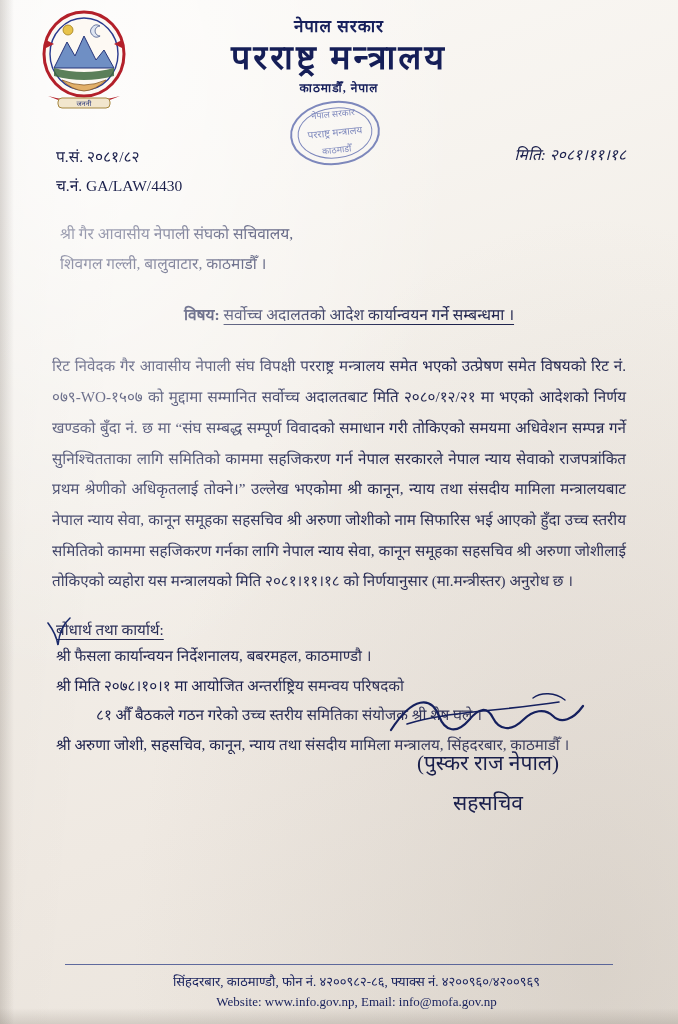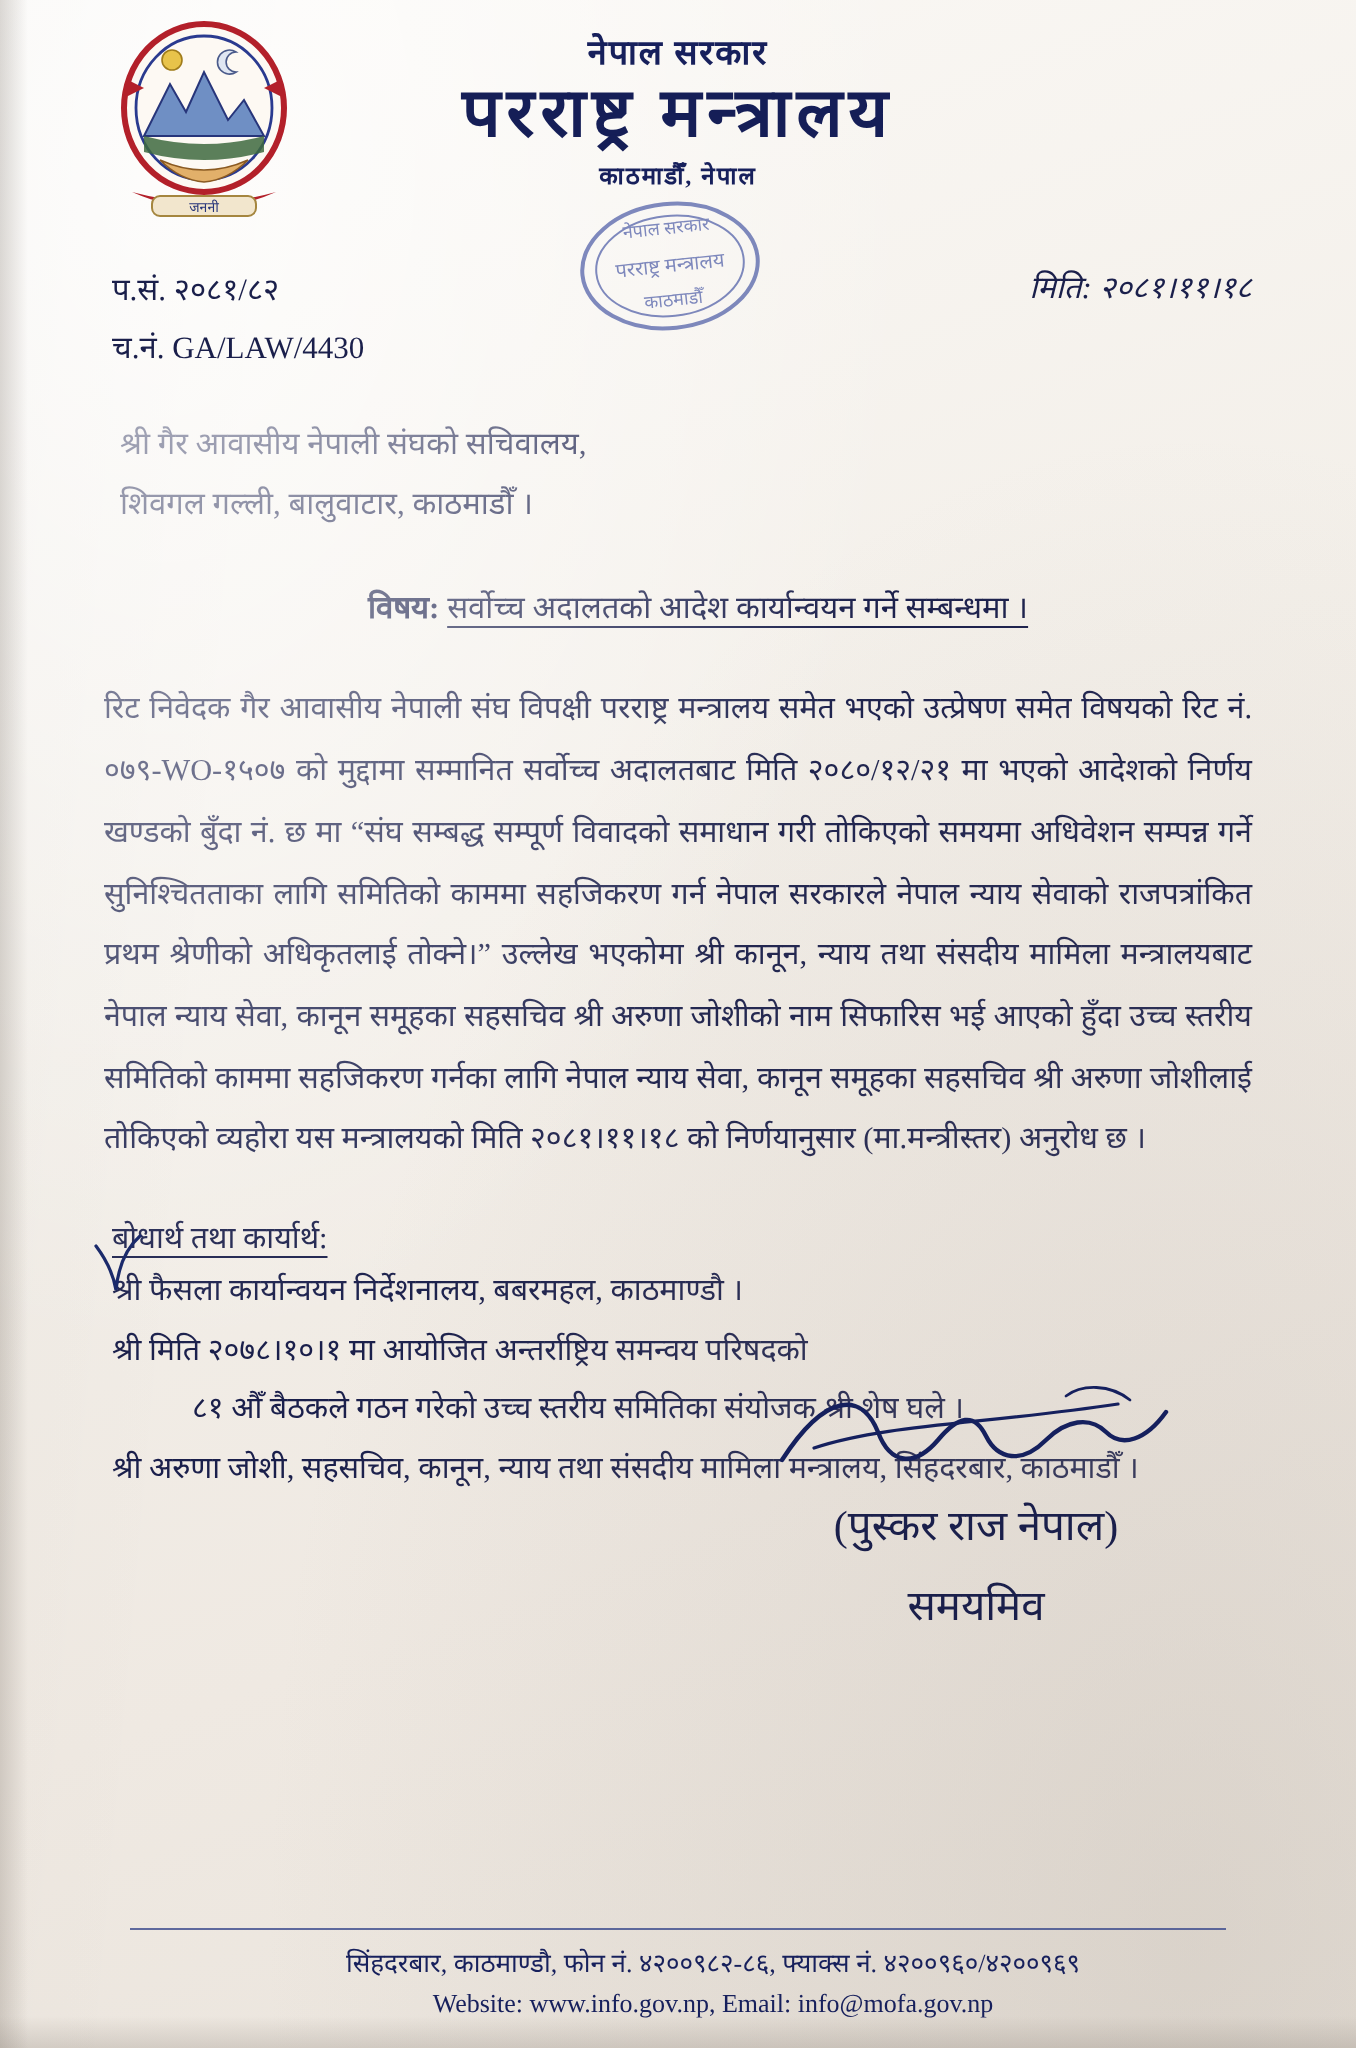--- a/index.html
+++ b/index.html
@@ -45,21 +45,21 @@
     pointer-events: none;
   }
 
   
   .header {
     position: relative;
     height: 122px;
   }
   .emblem {
     position: absolute;
-    left: 52px;
+    left: 34px;
     top: 6px;
     width: 100px;
     height: 106px;
     text-align: right;
   }
   .emblem svg { display: block; }
 
   .header-text {
     position: absolute;
     left: 0; right: 0;
@@ -95,21 +95,21 @@
     top: 96px;
     width: 108px;
     height: 74px;
     opacity: 0.62;
   }
   .seal svg { display:block; }
 
   
   .refblock {
     position: relative;
-    margin-top: 6px;
+    margin-top: 17px;
     height: 62px;
     font-size: 15.5px;
   }
   .ref-left {
     position: absolute;
     left: 56px;
     top: 4px;
     line-height: 1.85;
   }
   .ref-right {
@@ -303,21 +303,21 @@
   <div class="signature">
     <div class="sign-scribble">
       <svg width="210" height="52" viewBox="0 0 210 52">
         <path d="M8 40 C30 6, 48 6, 56 26 C62 42, 74 44, 86 30 C96 18, 104 16, 110 28
                  C116 40, 128 42, 140 30 C150 20, 162 18, 170 26 C178 34, 190 30, 200 16" fill="none" stroke="#15205e" stroke-width="2.2" stroke-linecap="round"></path>
         <path d="M24 34 C60 22, 110 22, 176 12" fill="none" stroke="#15205e" stroke-width="1.6" stroke-linecap="round"></path>
         <path d="M150 8 C158 2, 172 2, 182 10" fill="none" stroke="#15205e" stroke-width="1.4" stroke-linecap="round"></path>
       </svg>
     </div>
     <div class="sign-name">(पुस्कर राज नेपाल)</div>
-    <div class="sign-post">समयमिव</div>
+    <div class="sign-post">सहसचिव</div>
   </div>
 
   <div class="footer">
     <div class="footer-rule"></div>
     <div class="footer-line">सिंहदरबार, काठमाण्डौ, फोन नं. ४२००९८२-८६, फ्याक्स नं. ४२००९६०/४२००९६९</div>
     <div class="footer-line">Website: www.info.gov.np, Email: info@mofa.gov.np</div>
   </div>
 </div>
 
 </body></html>

